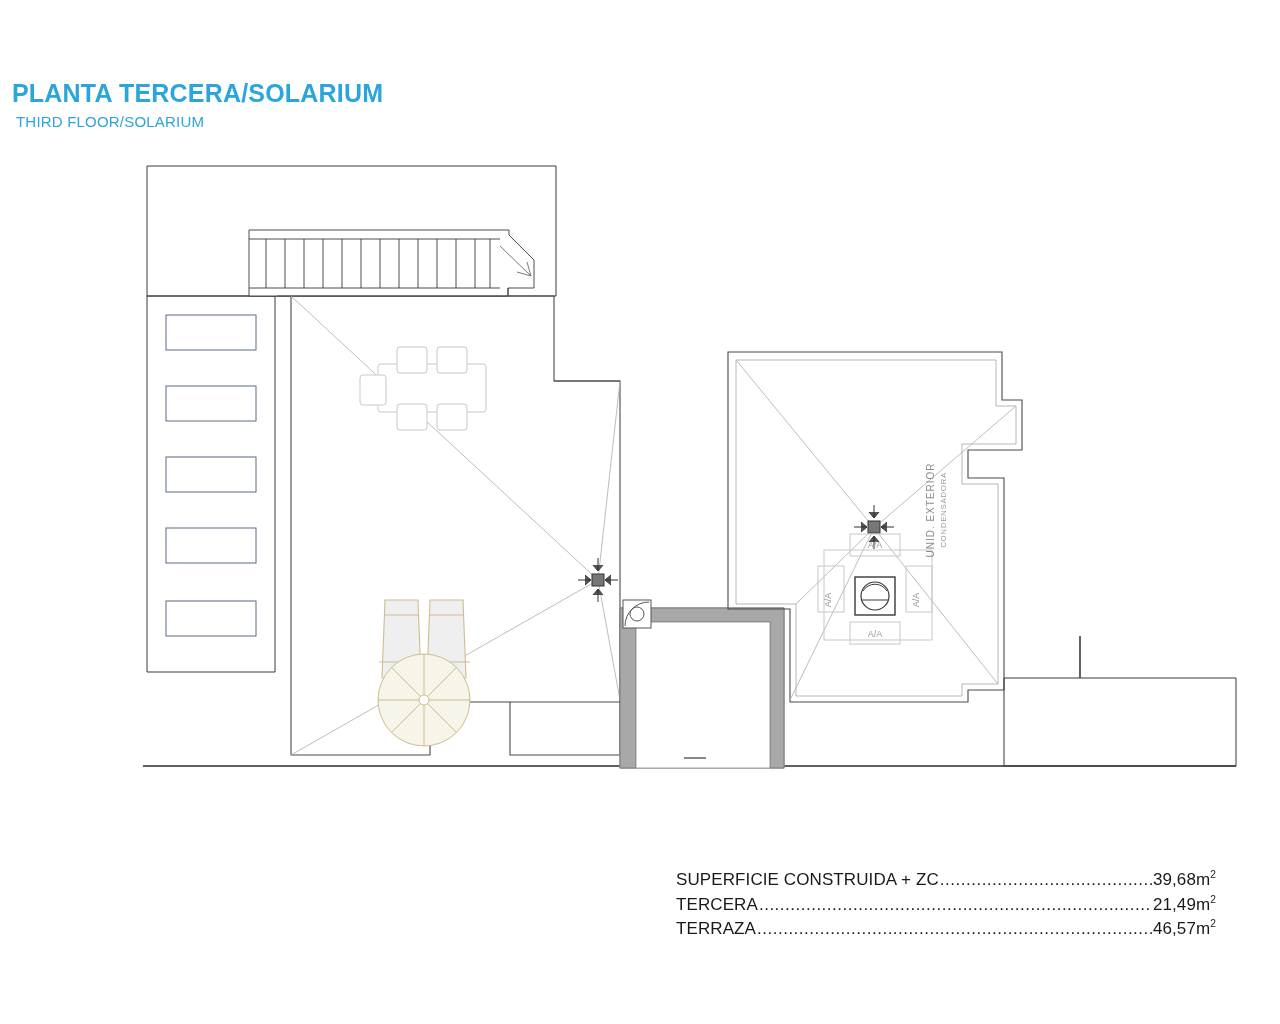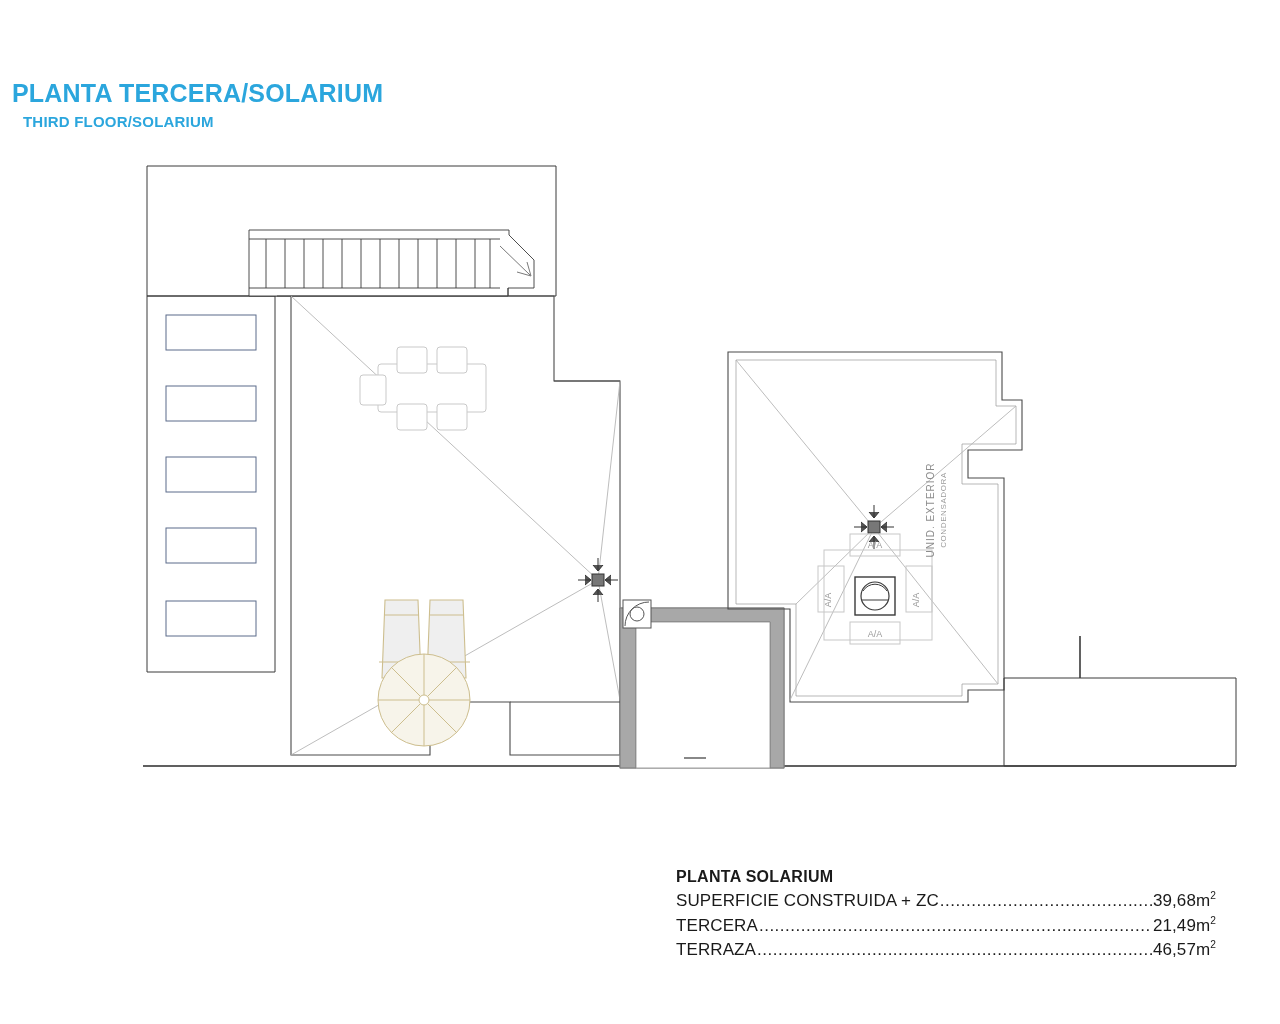--- a/index.html
+++ b/index.html
@@ -25,25 +25,25 @@
   #title-es {
     font-size: 25px;
     font-weight: bold;
     color: #2ba6dd;
     letter-spacing: 0.2px;
     line-height: 1.1;
     margin: 4px;
   }
   #title-en {
     font-size: 15px;
-    font-weight: bold;
+    font-weight: normal;
     color: #2ba6dd;
     letter-spacing: 0.2px;
     line-height: 1.1;
-    margin: 6px 0 0 15px;
+    margin: 6px 0 0 8px;
   }
 
   
   #plan-drawing {
     position: absolute;
     left: 0;
     top: 0;
     width: 1280px;
     height: 1024px;
   }
@@ -225,21 +225,20 @@
   </g>
 
   <path d="M1004,678 L1236,678 L1236,766 L1004,766 Z" fill="none" stroke="#3a3a3a" stroke-width="1"></path>
   <line x1="1080" y1="636" x2="1080" y2="678" stroke="#3a3a3a" stroke-width="1.6"></line>
 
   <line x1="510" y1="702" x2="620" y2="702" stroke="#4a4a4a" stroke-width="1"></line>
   <line x1="554" y1="381" x2="620" y2="381" stroke="#4a4a4a" stroke-width="1"></line>
 </svg>
 
 <div id="legend">
-  <div id="legend-title">PLANTA SOLARIUM</div>
 
   <div class="legend-row">
     <span class="legend-label">SUPERFICIE CONSTRUIDA + ZC</span>
     <span class="legend-dots">......................................................................................</span>
     <span class="legend-value"><span>39,68m</span><sup>2</sup></span>
   </div>
 
   <div class="legend-row">
     <span class="legend-label">TERCERA</span>
     <span class="legend-dots">......................................................................................</span>

